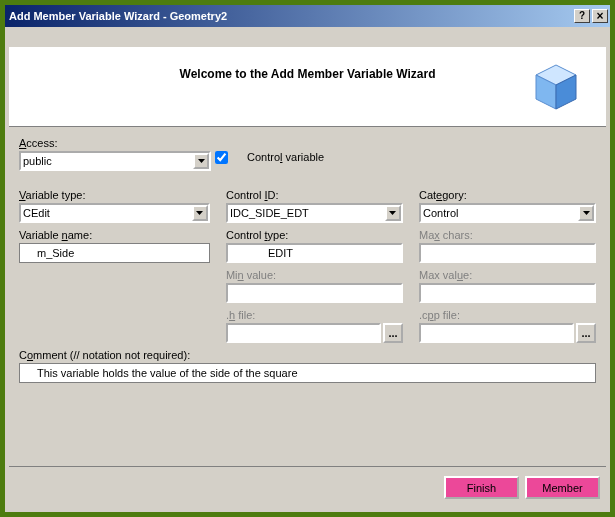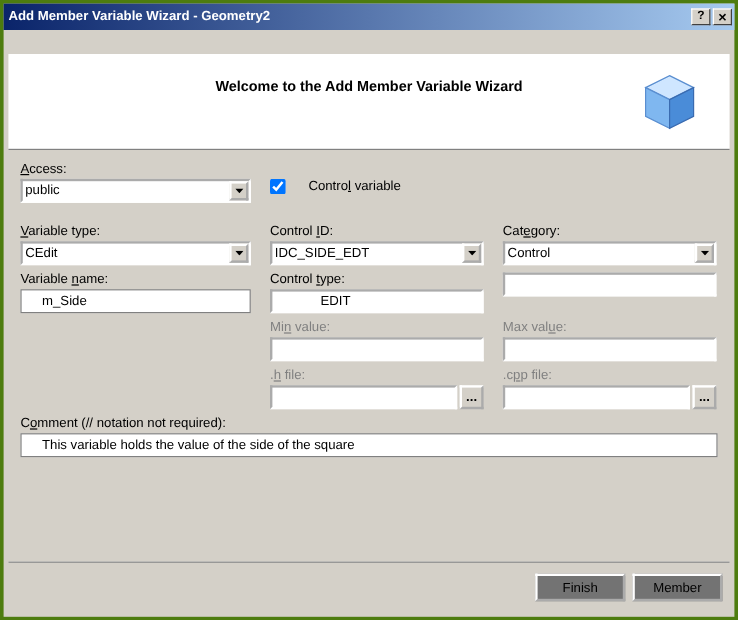--- a/index.html
+++ b/index.html
@@ -1,17 +1,17 @@
 <!DOCTYPE html>
 <html><head>
 <meta charset="utf-8">
 <style>
   * { box-sizing: border-box; font-family: Tahoma, sans-serif; font-size: 11px; }
   body { margin: 0; background: #d4d0c8; }
-  .window { width: 615px; height: 517px; border: 3px solid #4d7c0f; background: #d4d0c8; position: relative; }
+  .window { width: 615px; height: 517px; border: 5px solid #4d7c0f; background: #d4d0c8; position: relative; }
   .titlebar { height: 22px; background: linear-gradient(to right, #0a246a, #a6caf0); color: #fff; display: flex; align-items: center; padding: 0 2px 0 4px; font-weight: bold; justify-content: space-between; }
   .titlebar-text { white-space: nowrap; overflow: hidden; }
   .titlebar-buttons { display: flex; gap: 2px; }
   .titlebar-btn { width: 16px; height: 14px; background: #d4d0c8; border: 1px solid #fff; border-right-color: #404040; border-bottom-color: #404040; color: #000; font-weight: bold; font-size: 10px; display: flex; align-items: center; justify-content: center; line-height: 1; cursor: default; font-family: Arial; }
   .header-panel { background: #fff; margin: 20px 4px 0 4px; height: 80px; display: flex; align-items: center; justify-content: center; position: relative; border-bottom: 1px solid #808080; }
   .header-title { font-weight: bold; color: #000; position: absolute; left: 50%; top: 20px; transform: translateX(-50%); font-size: 12px; }
   .cube-icon { position: absolute; right: 24px; top: 14px; width: 52px; height: 52px; }
   svg.cube { width: 100%; height: 100%; }
   .form-area { padding: 10px 14px; }
   .row { display: flex; gap: 16px; margin-bottom: 6px; }
@@ -22,27 +22,27 @@
   .lbl.disabled { color: #808080; }
   .lbl .ul { text-decoration: underline; }
   select, input[type=text] { width: 100%; height: 20px; border: 1px solid #808080; background: #fff; padding: 0 17px; font-size: 11px; }
   .inset { border: 2px inset #fff; background: #fff; height: 20px; padding: 0 2px; display: flex; align-items: center; }
   .inset.readonly { color: #000; padding-left: 40px; }
   .checkbox-row { display: flex; align-items: center; gap: 4px; margin-bottom: 8px; margin-top: 2px; }
   .checkbox { width: 13px; height: 13px; }
   .filegrp { display: flex; gap: 2px; }
   .filegrp .inset { flex: 1; }
   .browse-btn { width: 20px; height: 20px; border: 2px outset #fff; background: #d4d0c8; display: flex; align-items: center; justify-content: center; font-weight: bold; cursor: default; }
-  .section-top { display: flex; gap: 12px; align-items: flex-start; }
+  .section-top { display: flex; align-items: flex-start; }
   .left-top { width: 192px; }
   .right-top { flex: 1; }
   .comment-field { width: 581px; }
   .button-bar { position: absolute; height: 42px; bottom: 4px; left: 4px; right: 4px; display: flex; justify-content: flex-end; align-items: center; gap: 6px; padding-right: 6px; border-top: 1px solid #fff; }
   .button-bar::before { content: ""; position: absolute; top: -1px; left: 0; right: 0; border-top: 1px solid #808080; }
-  .wiz-btn { width: 75px; height: 23px; border: 2px outset #fff; background: #737373; cursor: default; }
+  .wiz-btn { width: 75px; height: 23px; border: 2px outset #fff; background: #ec4899; cursor: default; }
   .dropdown { position: relative; }
   .dropdown .inset { padding-right: 18px; }
   .dropdown .arrow { position: absolute; right: 2px; top: 2px; width: 16px; height: 16px; background: #d4d0c8; border: 2px outset #fff; display: flex; align-items: center; justify-content: center; }
   .arrow svg { width: 7px; height: 4px; }
 </style>
 </head>
 <body>
 
 <div class="window">
 
@@ -136,20 +136,21 @@
         <div class="lbl">Variable <span class="ul">n</span>ame:</div>
         <input type="text" class="inset" value="m_Side" style="">
       </div>
       <div class="col-b">
         <div class="lbl">Control <span class="ul">t</span>ype:</div>
         <div class="inset readonly">
             <span>EDIT</span>
           </div>
       </div>
       <div class="col-c">
+        <div class="lbl disabled">Ma<span class="ul">x</span> chars:</div>
         <div class="inset"></div>
       </div>
     </div>
 
     <div class="row">
       <div class="col-a"></div>
       <div class="col-b">
         <div class="lbl disabled">Mi<span class="ul">n</span> value:</div>
         <div class="inset"></div>
       </div>

